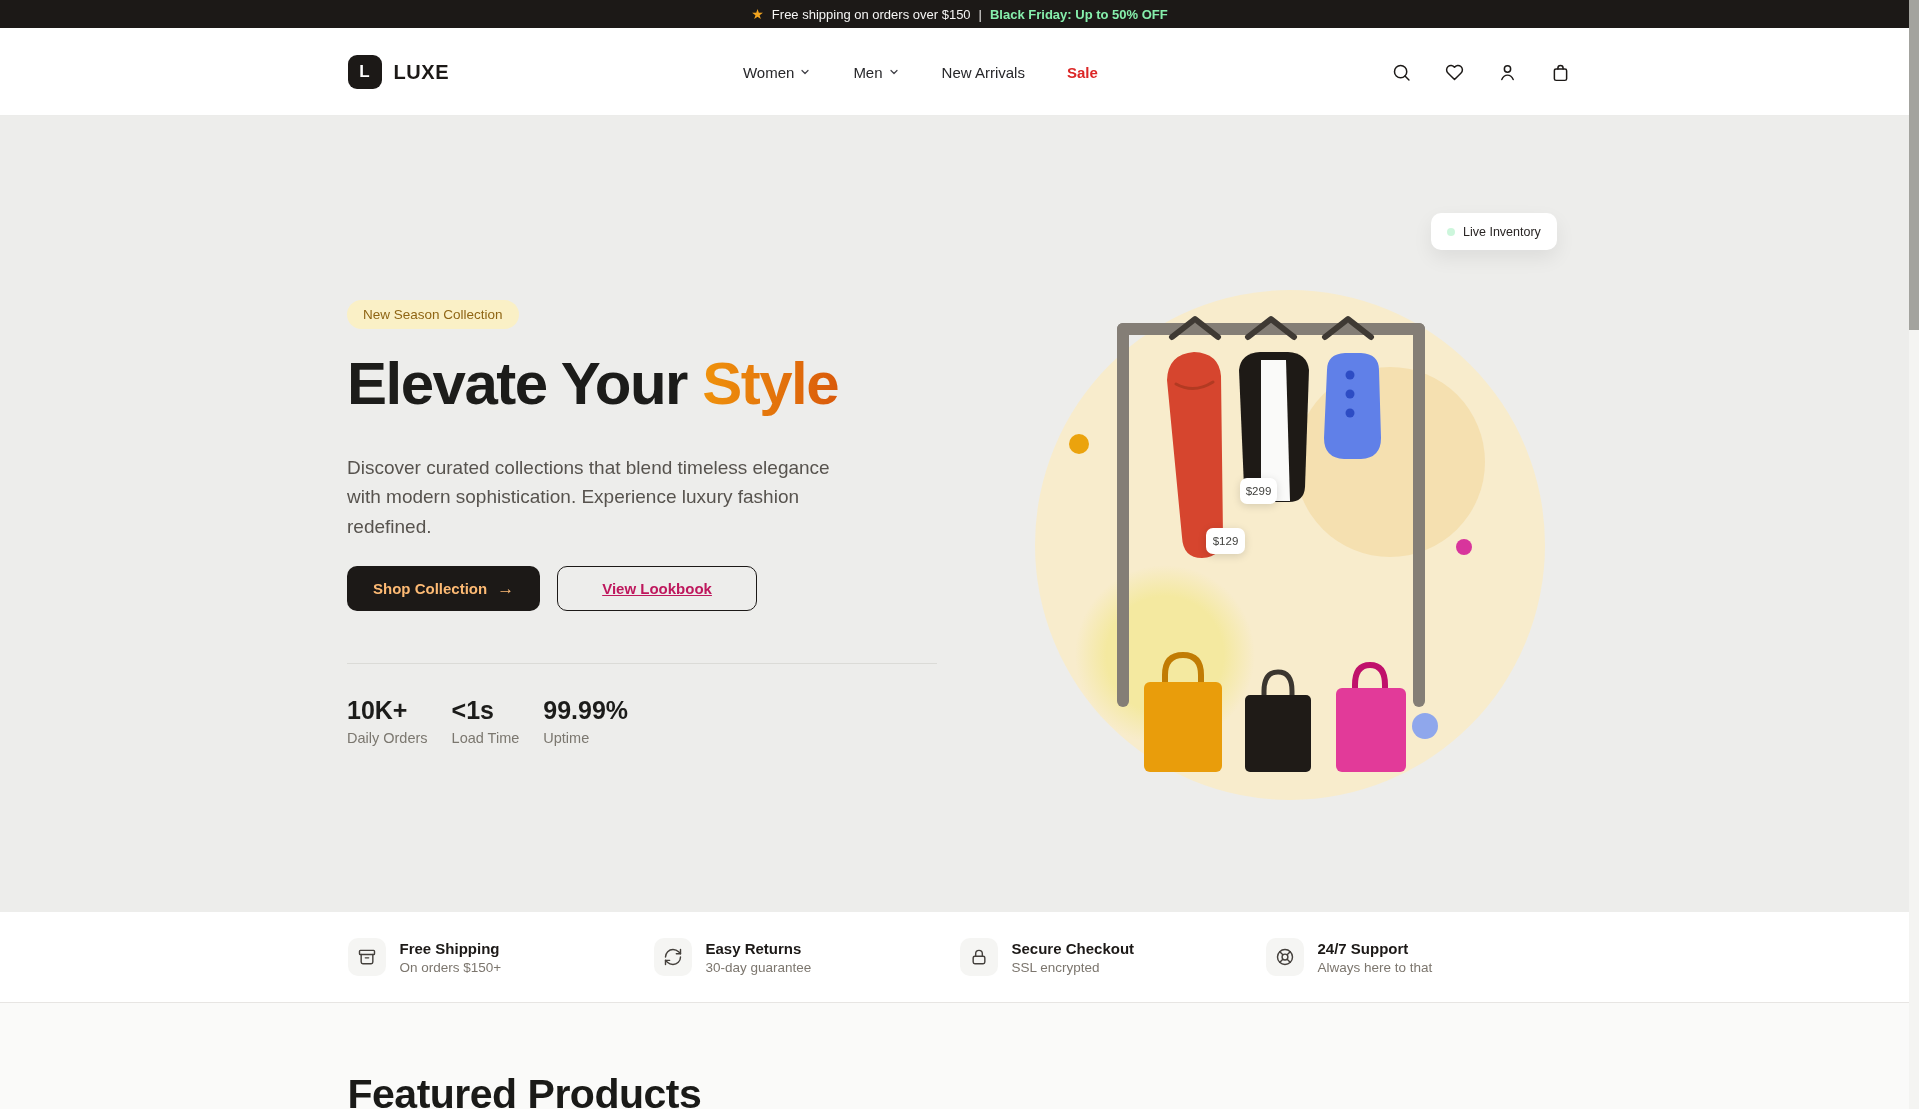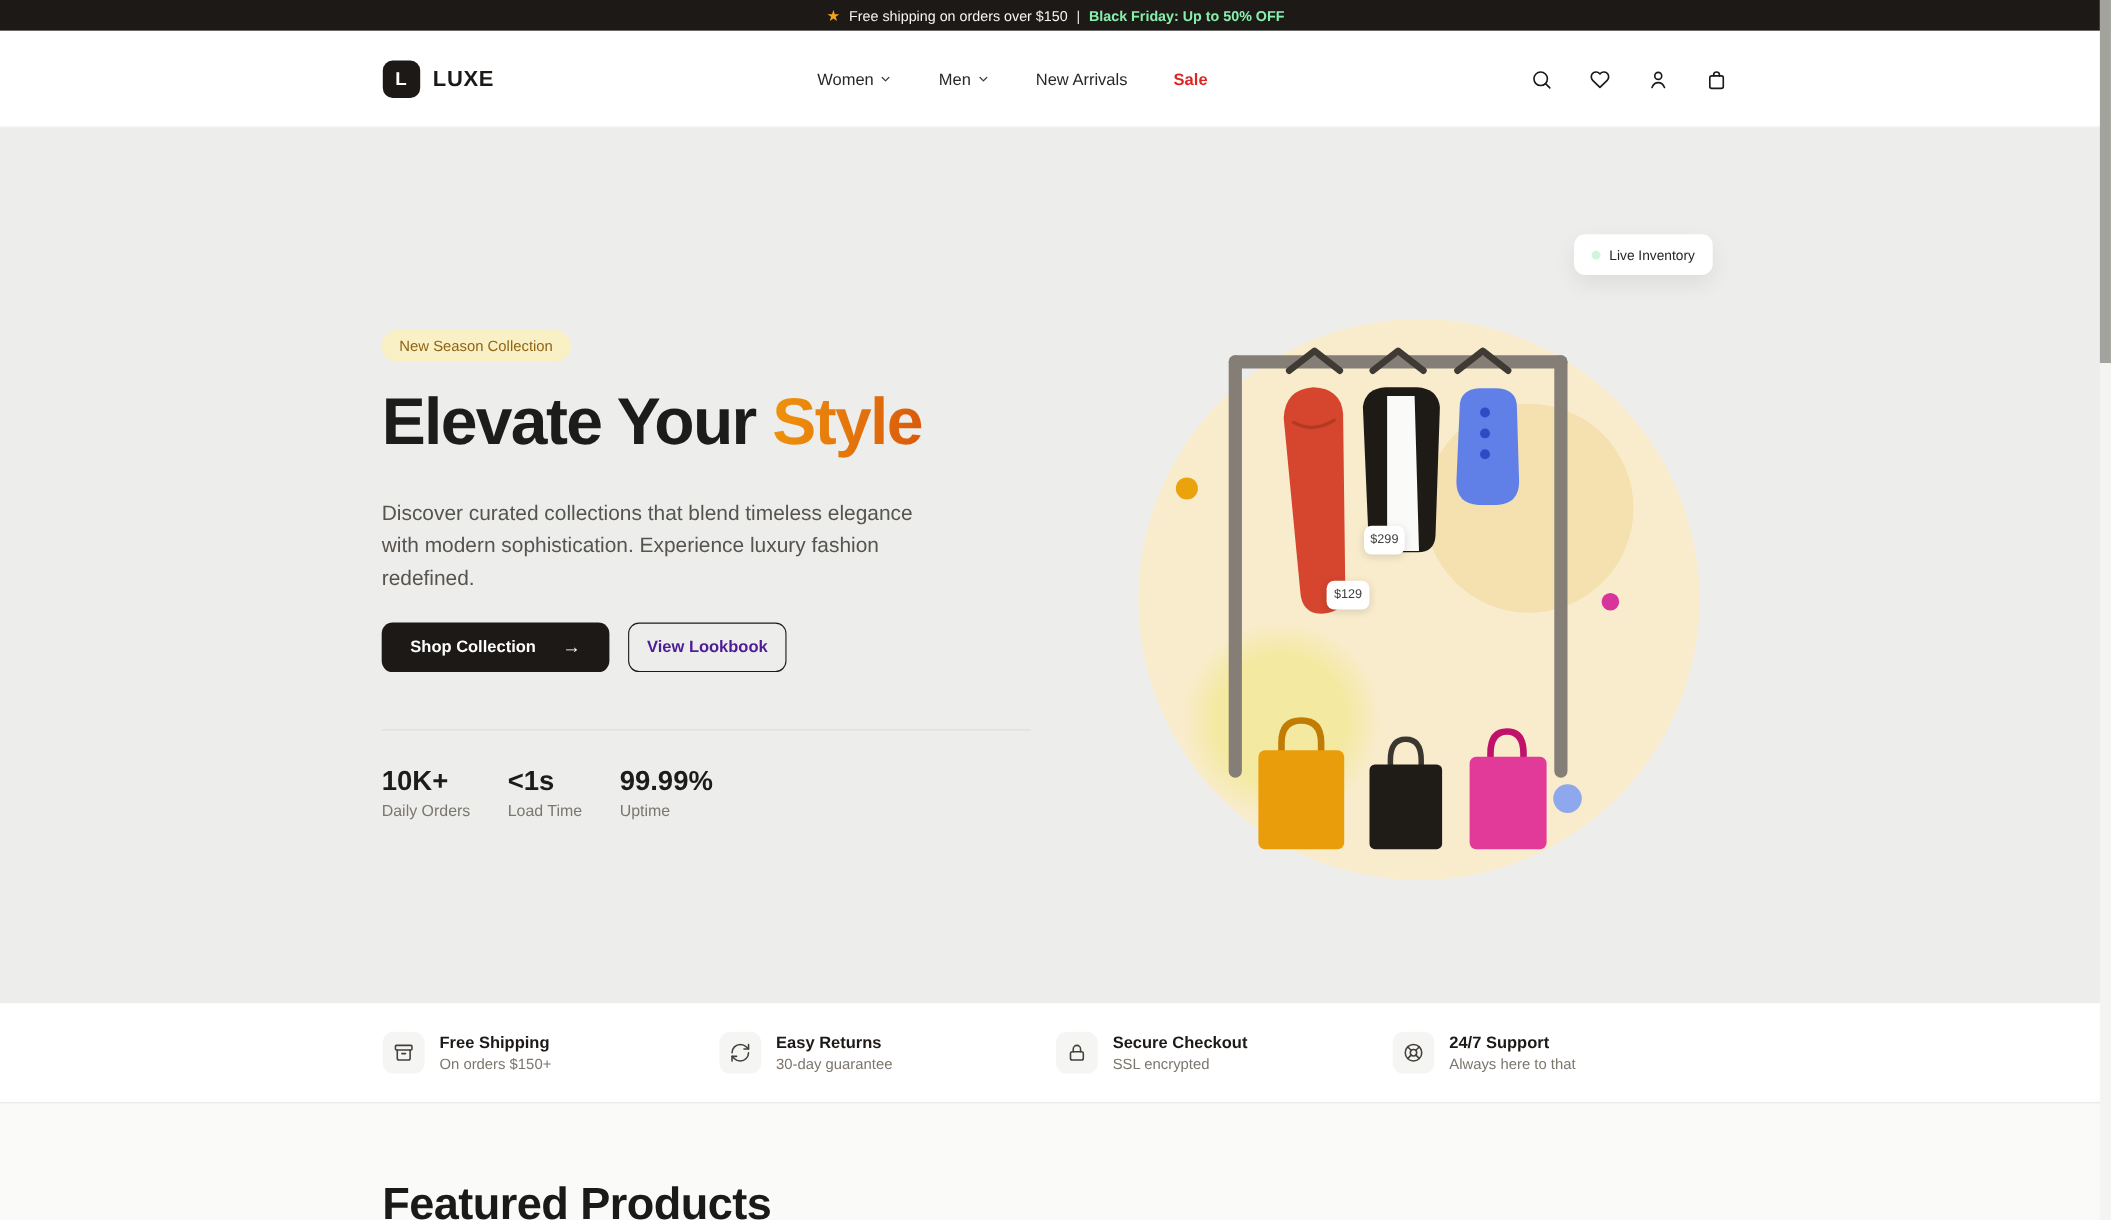--- a/index.html
+++ b/index.html
@@ -61,25 +61,25 @@
   @supports (-webkit-background-clip:text) {
     .title-accent {
       background:linear-gradient(95deg,#F0940C,#D9590B);
       -webkit-background-clip:text; background-clip:text; color:transparent;
     }
   }
   .hero-desc { margin-top:38px; width:505px; font-size:19px; line-height:1.55; color:#57534E; }
   .cta-row { margin-top:25px; display:flex; gap:17px; }
   .btn { border:none; border-radius:10px; font-size:15px; font-weight:700; cursor:pointer;
          display:flex; align-items:center; font-family:inherit; }
-  .btn-primary { background:#1C1917; color:#ffffff; padding:14px 26px; gap:24px; }
+  .btn-primary { background:#1C1917; color:#fdba74; padding:14px 26px; gap:10px; }
   .btn-primary .arrow { font-size:17px; line-height:1; }
-  .btn-secondary { background:transparent; border:1.5px solid #1C1917; color:#4c1d95; padding:13px 16px; }
+  .btn-secondary { background:transparent; border:1.5px solid #1C1917; color:#be185d; padding:13px 44px;text-decoration:underline; }
   .divider { margin-top:52px; width:590px; height:1px; background:#DBDBD7; }
-  .stats { margin-top:32px; display:flex; gap:34px; }
+  .stats { margin-top:32px; display:flex; gap:24px; }
   .stat-value { font-size:25px; font-weight:700; color:#1C1C1A; }
   .stat-label { margin-top:5px; font-size:14.5px; color:#7B776F; }
 
   
   .hero-art { position:absolute; inset:0; }
   .hero-art > div { position:absolute; }
   .circle-main   { left:1035px; top:174px; width:510px; height:510px; border-radius:50%; background:#F8ECCC; }
   .circle-inner  { left:1295px; top:251px; width:190px; height:190px; border-radius:50%; background:#F5E0B0; }
   .circle-yellow { left:1075px; top:449px; width:180px; height:180px; border-radius:50%;
                    background:radial-gradient(closest-side,#F4E9A0 65%, rgba(244,233,160,0) 100%); }

